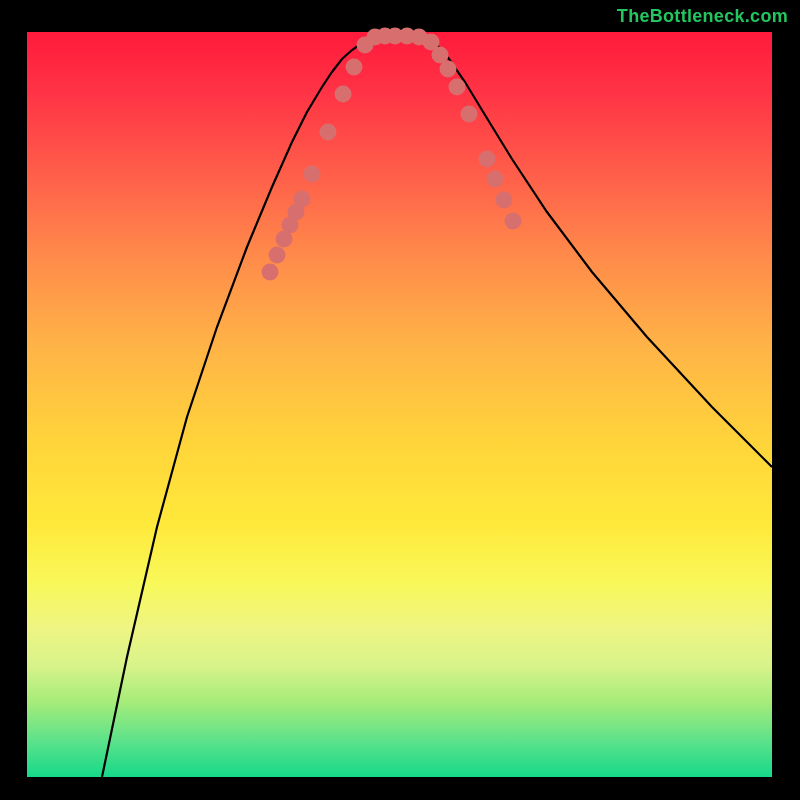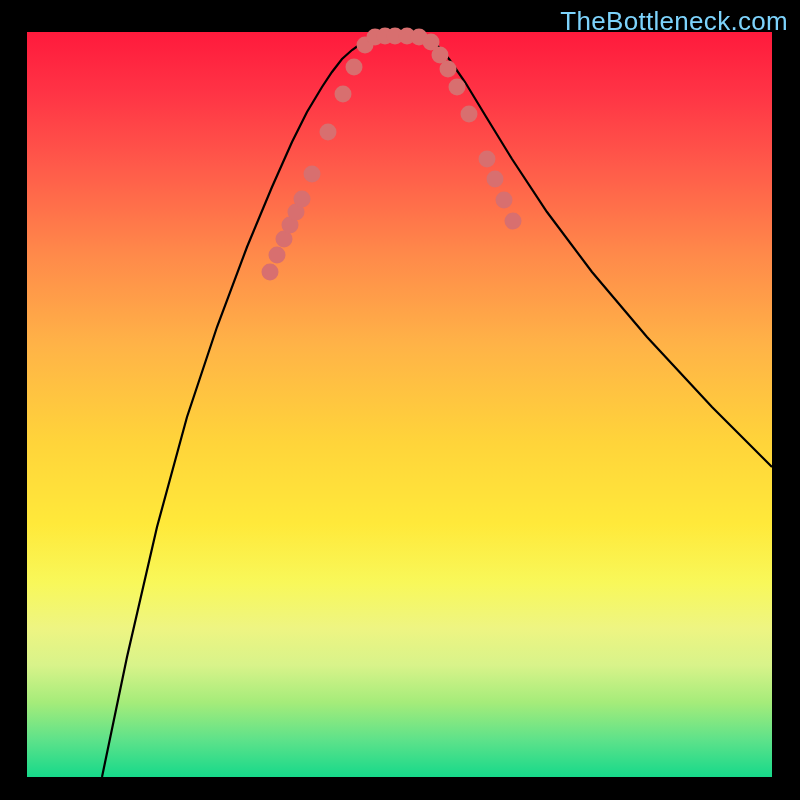--- a/index.html
+++ b/index.html
@@ -29,23 +29,23 @@
       #eef582 80%,
       #d8f38a 85%,
       #a5ec7a 90%,
       #5ee28a 95%,
       #16d98a 100%);
   }
   .watermark {
     position: absolute;
     top: 6px;
     right: 12px;
-    color: #7dd3fc;
-    font-size: 26px;
-    font-weight: 400;
+    color: #22c55e;
+    font-size: 18px;
+    font-weight: 700;
     letter-spacing: 0.3px;
     z-index: 10;
   }
   svg.plot {
     position: absolute;
     left: 0;
     top: 0;
     width: 745px;
     height: 745px;
     overflow: visible;

